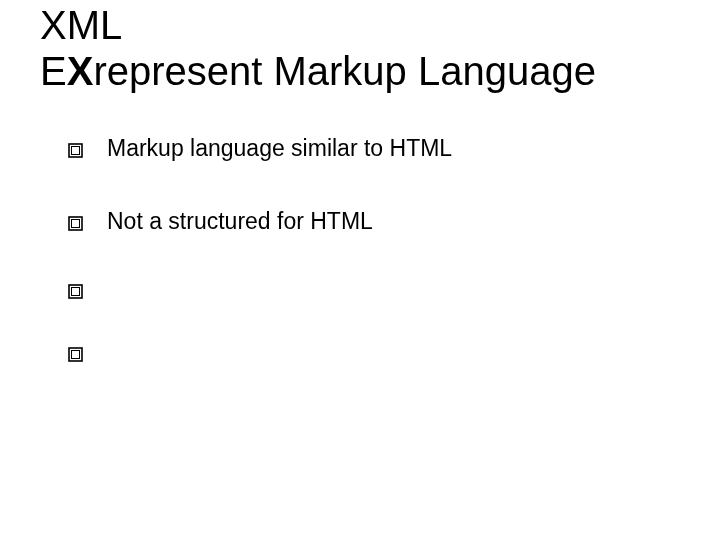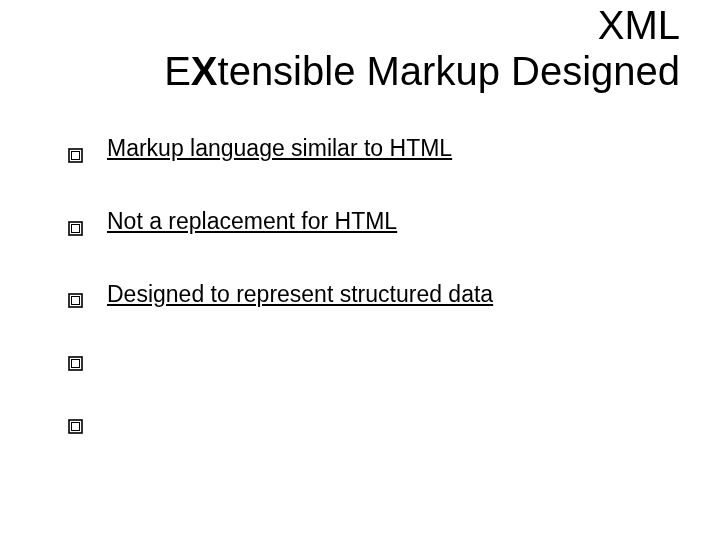--- a/index.html
+++ b/index.html
@@ -12,42 +12,41 @@
     color: #000000;
     overflow: hidden;
   }
   .slide {
     box-sizing: border-box;
     width: 720px;
     height: 540px;
     padding: 0 40px 0 40px;
   }
   .title-block {
-    text-align: right;
+    text-align: left;
     padding-top: 2px;
     line-height: 1.15;
   }
   .title-line {
     font-size: 40px;
     font-weight: 400;
     letter-spacing: 0px;
   }
   .title-line .bold {
     font-weight: 700;
   }
   .bullets {
     margin-top: 40px;
     padding-left: 28px;
     padding-right: 20px;
   }
   .bullet-row {
     display: flex;
-    align-items: flex-end;
+    align-items: center;
     margin-bottom: 44px;
-    text-decoration: underline;
   }
   .bullet-icon {
     flex: 0 0 auto;
     width: 15px;
     height: 15px;
     margin-top: 4px;
     margin-right: 24px;
   }
   .bullet-icon svg {
     display: block;
@@ -60,21 +59,21 @@
 </head>
 <body>
 
 <div class="slide">
 
   <div class="title-block">
     <div class="title-line">
       <span>XML</span>
     </div>
     <div class="title-line">
-      <span>E</span><span class="bold">X</span><span>tensible Markup Designed</span>
+      <span>E</span><span class="bold">X</span><span>represent Markup Language</span>
     </div>
   </div>
 
   <div class="bullets">
 
     <div class="bullet-row">
       <span class="bullet-icon">
         <svg width="15" height="15" viewBox="0 0 15 15">
             <rect x="1" y="1" width="13" height="13" fill="none" stroke="#000" stroke-width="1.6"></rect>
             <rect x="3.5" y="3.5" width="8" height="8" fill="none" stroke="#000" stroke-width="1"></rect>
@@ -83,32 +82,23 @@
       <span class="bullet-text">Markup language similar to HTML</span>
     </div>
 
     <div class="bullet-row">
       <span class="bullet-icon">
         <svg width="15" height="15" viewBox="0 0 15 15">
             <rect x="1" y="1" width="13" height="13" fill="none" stroke="#000" stroke-width="1.6"></rect>
             <rect x="3.5" y="3.5" width="8" height="8" fill="none" stroke="#000" stroke-width="1"></rect>
           </svg>
       </span>
-      <span class="bullet-text">Not a replacement for HTML</span>
+      <span class="bullet-text">Not a structured for HTML</span>
     </div>
 
-    <div class="bullet-row">
-      <span class="bullet-icon">
-        <svg width="15" height="15" viewBox="0 0 15 15">
-            <rect x="1" y="1" width="13" height="13" fill="none" stroke="#000" stroke-width="1.6"></rect>
-            <rect x="3.5" y="3.5" width="8" height="8" fill="none" stroke="#000" stroke-width="1"></rect>
-          </svg>
-      </span>
-      <span class="bullet-text">Designed to represent structured data</span>
-    </div>
 
     <div class="bullet-row">
       <span class="bullet-icon">
         <svg width="15" height="15" viewBox="0 0 15 15">
             <rect x="1" y="1" width="13" height="13" fill="none" stroke="#000" stroke-width="1.6"></rect>
             <rect x="3.5" y="3.5" width="8" height="8" fill="none" stroke="#000" stroke-width="1"></rect>
           </svg>
       </span>
     </div>
 

